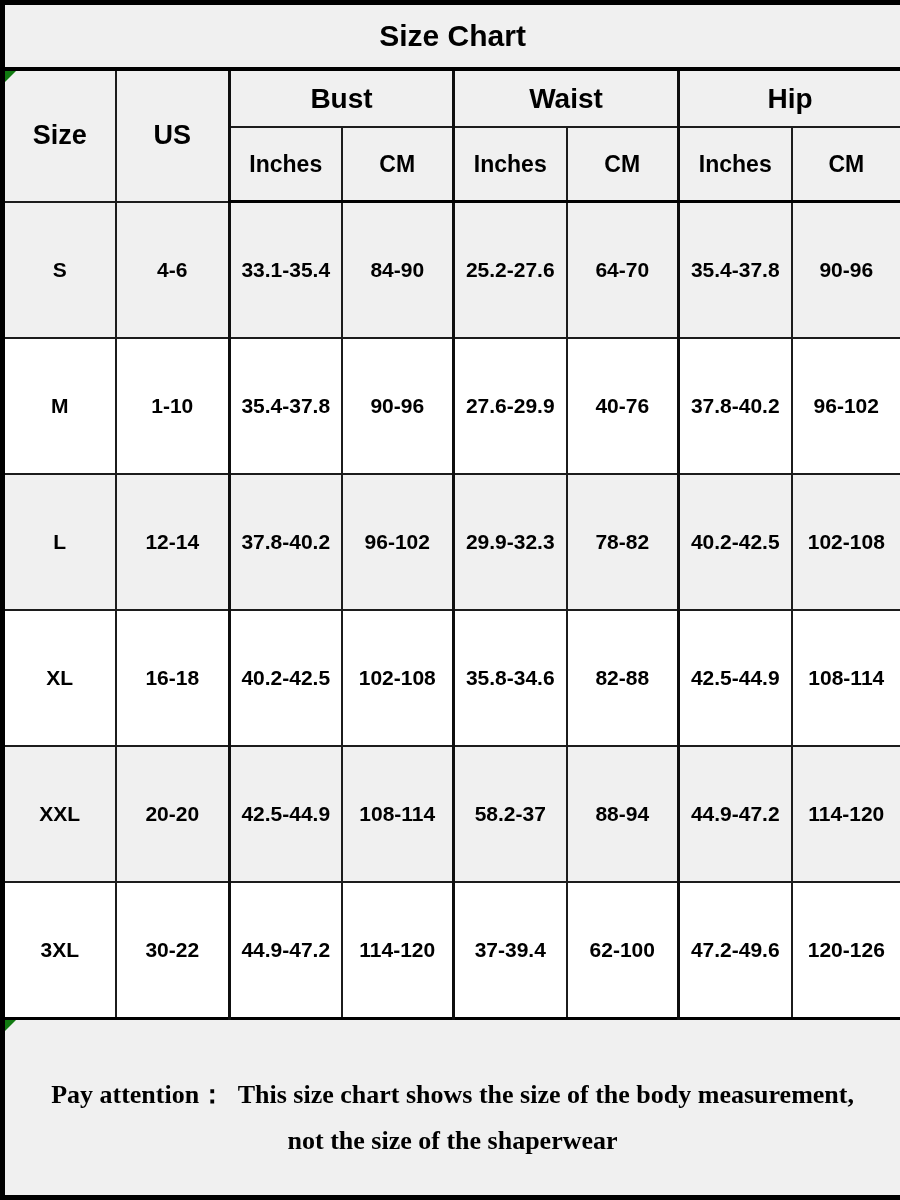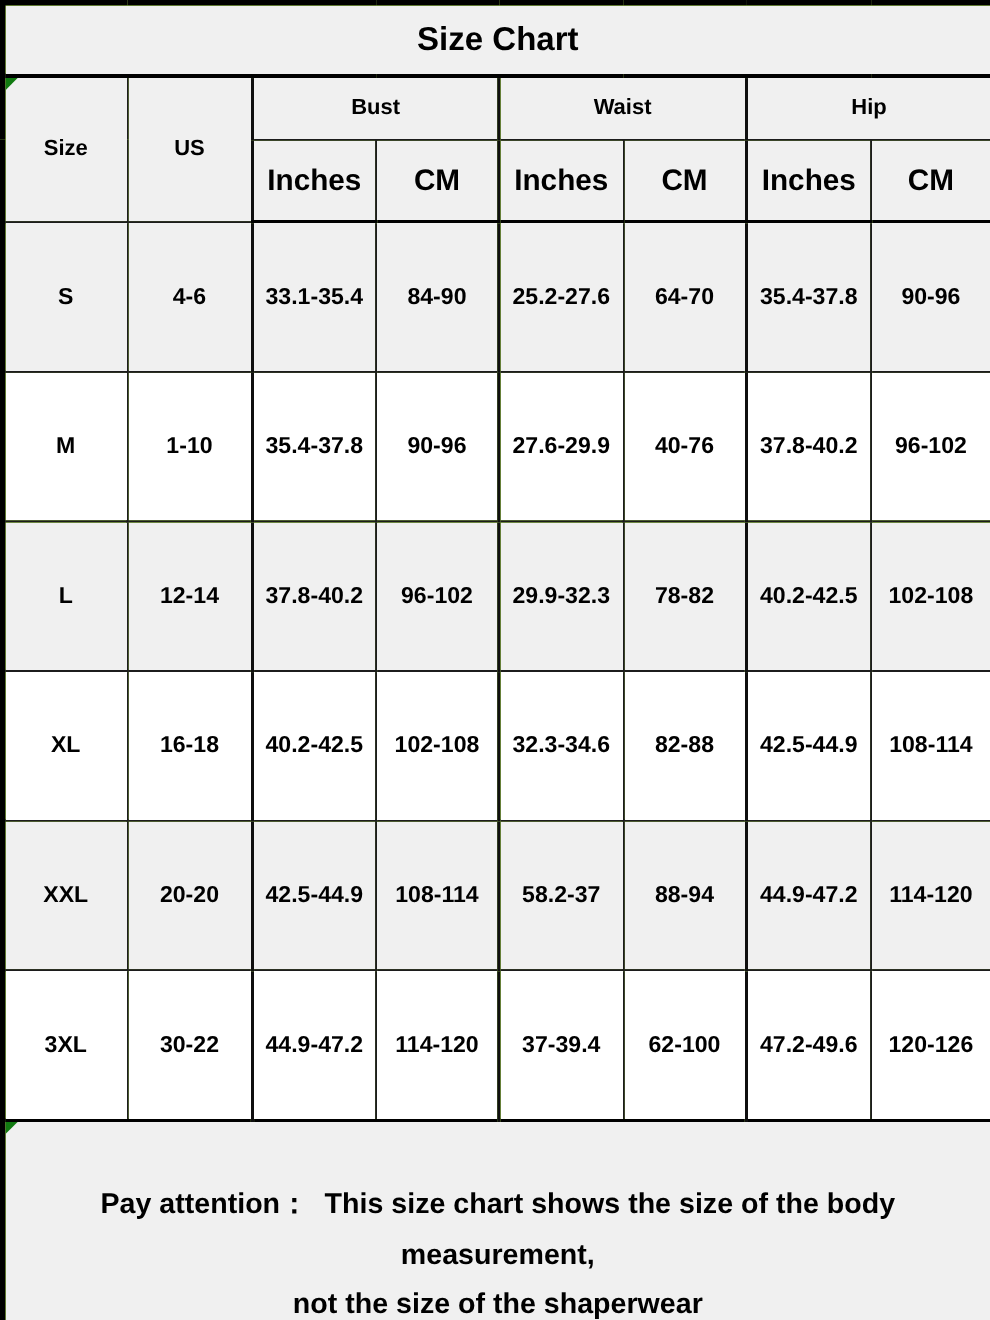--- a/index.html
+++ b/index.html
@@ -6,21 +6,22 @@
     margin: 0;
     padding: 0;
     background: #ffffff;
     font-family: "Liberation Sans", sans-serif;
   }
   .sheet {
     width: 900px;
     height: 1200px;
     box-sizing: border-box;
     position: relative;
-    background: #bef264;
+    background: #fca5a5;
+    border-radius: 28px;
   }
   table.size-chart {
     width: 900px;
     height: 1200px;
     box-sizing: border-box;
     border-collapse: collapse;
     table-layout: fixed;
     border: 5px solid #000000;
   }
   td {
@@ -34,37 +35,37 @@
     overflow: hidden;
   }
   .gray  { background: #f0f0f0; }
   .white { background: #ffffff; }
 
   .title-cell {
     font-size: 30px;
     height: 62px;
     border-bottom: 4px solid #000000;
   }
-  .grp-head { font-size: 20px; height: 55px; }
-  .sub-head { font-size: 27px; height: 72px; border-bottom: 3px solid #000000; }
-  .corner-head { font-size: 20px; }
+  .grp-head { font-size: 28px; height: 55px; }
+  .sub-head { font-size: 23px; height: 72px; border-bottom: 3px solid #000000; }
+  .corner-head { font-size: 27px; }
   .grp-sep { border-left: 3px solid #0f0f0f; }
 
   .data-row td { font-size: 21px; height: 134px; }
   .size-col { font-size: 22px; }
 
   .note-cell {
     font-size: 26px;
     background: #f0f0f0;
     vertical-align: top;
     padding-top: 52px;
     line-height: 1.75;
     border-top: 3px solid #000000;
   }
-  .note-line { white-space: pre-wrap; }
+  .note-line { white-space: pre-wrap; font-family: Liberation Serif, serif; }
 
   .flag {
     position: absolute;
     top: 0;
     left: 0;
     width: 0;
     height: 0;
     border-top: 11px solid #117a11;
     border-right: 11px solid transparent;
   }
@@ -140,21 +141,21 @@
       <td class="gray">78-82</td>
       <td class="gray grp-sep">40.2-42.5</td>
       <td class="gray">102-108</td>
     </tr>
 
     <tr class="data-row">
       <td class="white size-col">XL</td>
       <td class="white">16-18</td>
       <td class="white grp-sep">40.2-42.5</td>
       <td class="white">102-108</td>
-      <td class="white grp-sep">32.3-34.6</td>
+      <td class="white grp-sep">35.8-34.6</td>
       <td class="white">82-88</td>
       <td class="white grp-sep">42.5-44.9</td>
       <td class="white">108-114</td>
     </tr>
 
     <tr class="data-row">
       <td class="gray size-col">XXL</td>
       <td class="gray">20-20</td>
       <td class="gray grp-sep">42.5-44.9</td>
       <td class="gray">108-114</td>

